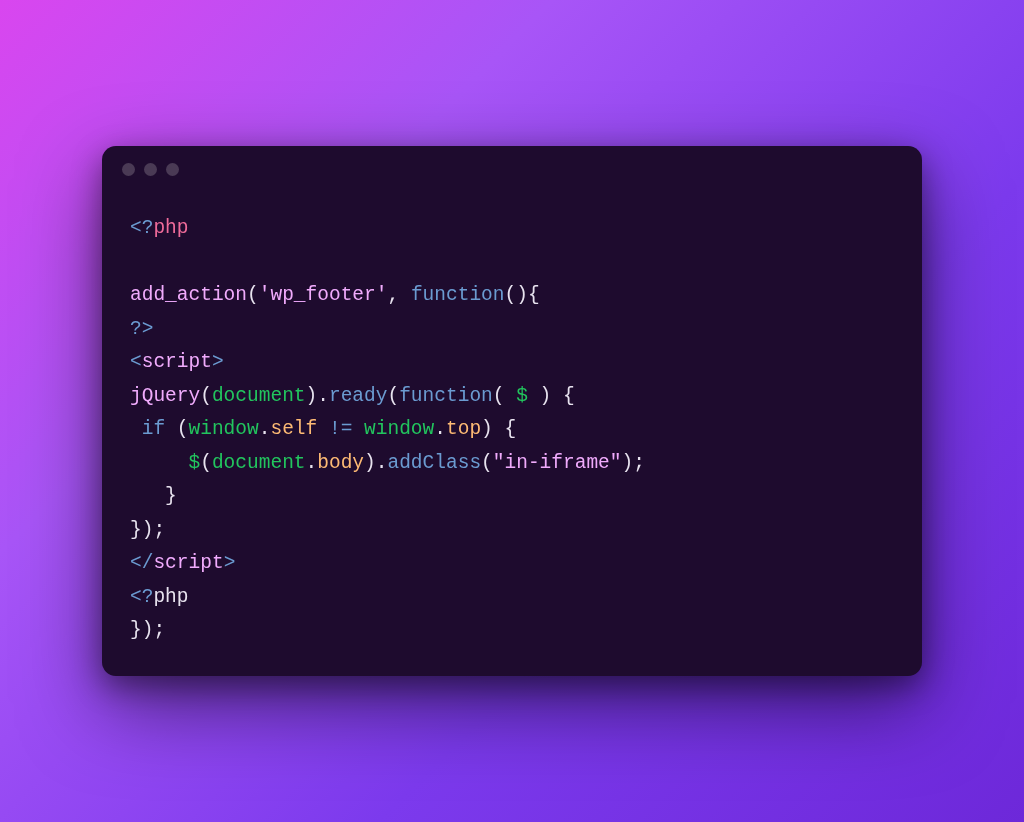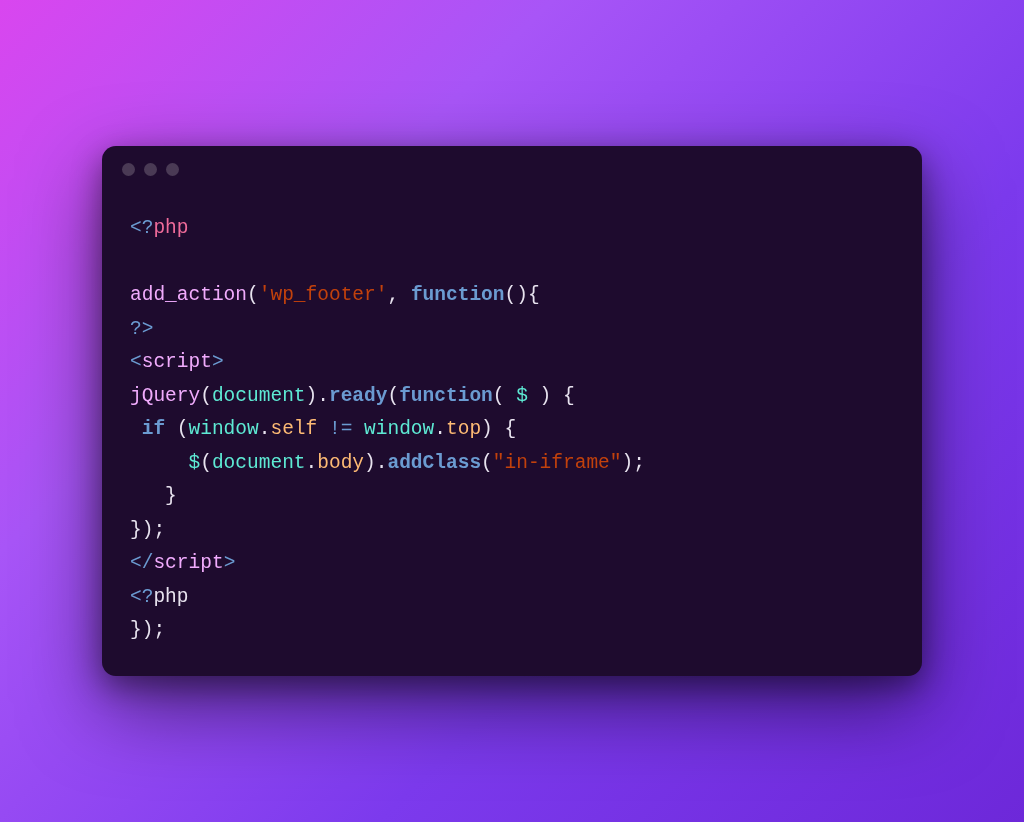--- a/index.html
+++ b/index.html
@@ -40,24 +40,24 @@
       padding: 20px 28px 28px 28px;
       font-size: 19.5px;
       line-height: 1.72;
       color: #e8e3ef;
       white-space: pre;
       font-weight: 500;
     }
     .tag-bracket { color: #6b9bd1; }
     .tag-name    { color: #ef6b9a; }
     .func-red    { color: #f0abfc; }
-    .string      { color: #c2410c; margin-top: 16px; }
-    .keyword     { color: #6b9bd1; font-weight: bold; }
+    .string      { color: #f0abfc; margin-top: 16px; }
+    .keyword     { color: #6b9bd1; }
     .punct       { color: #e8e3ef; }
-    .prop-teal   { color: #5eead4; }
+    .prop-teal   { color: #22c55e; }
     .prop-pink   { color: #fdba74; }
     .operator    { color: #6b9bd1; }
     .plain       { color: #e8e3ef; }
   </style>
 </head>
 <body>
 
 <div class="window">
   <div class="titlebar">
     <div class="dot"></div>

